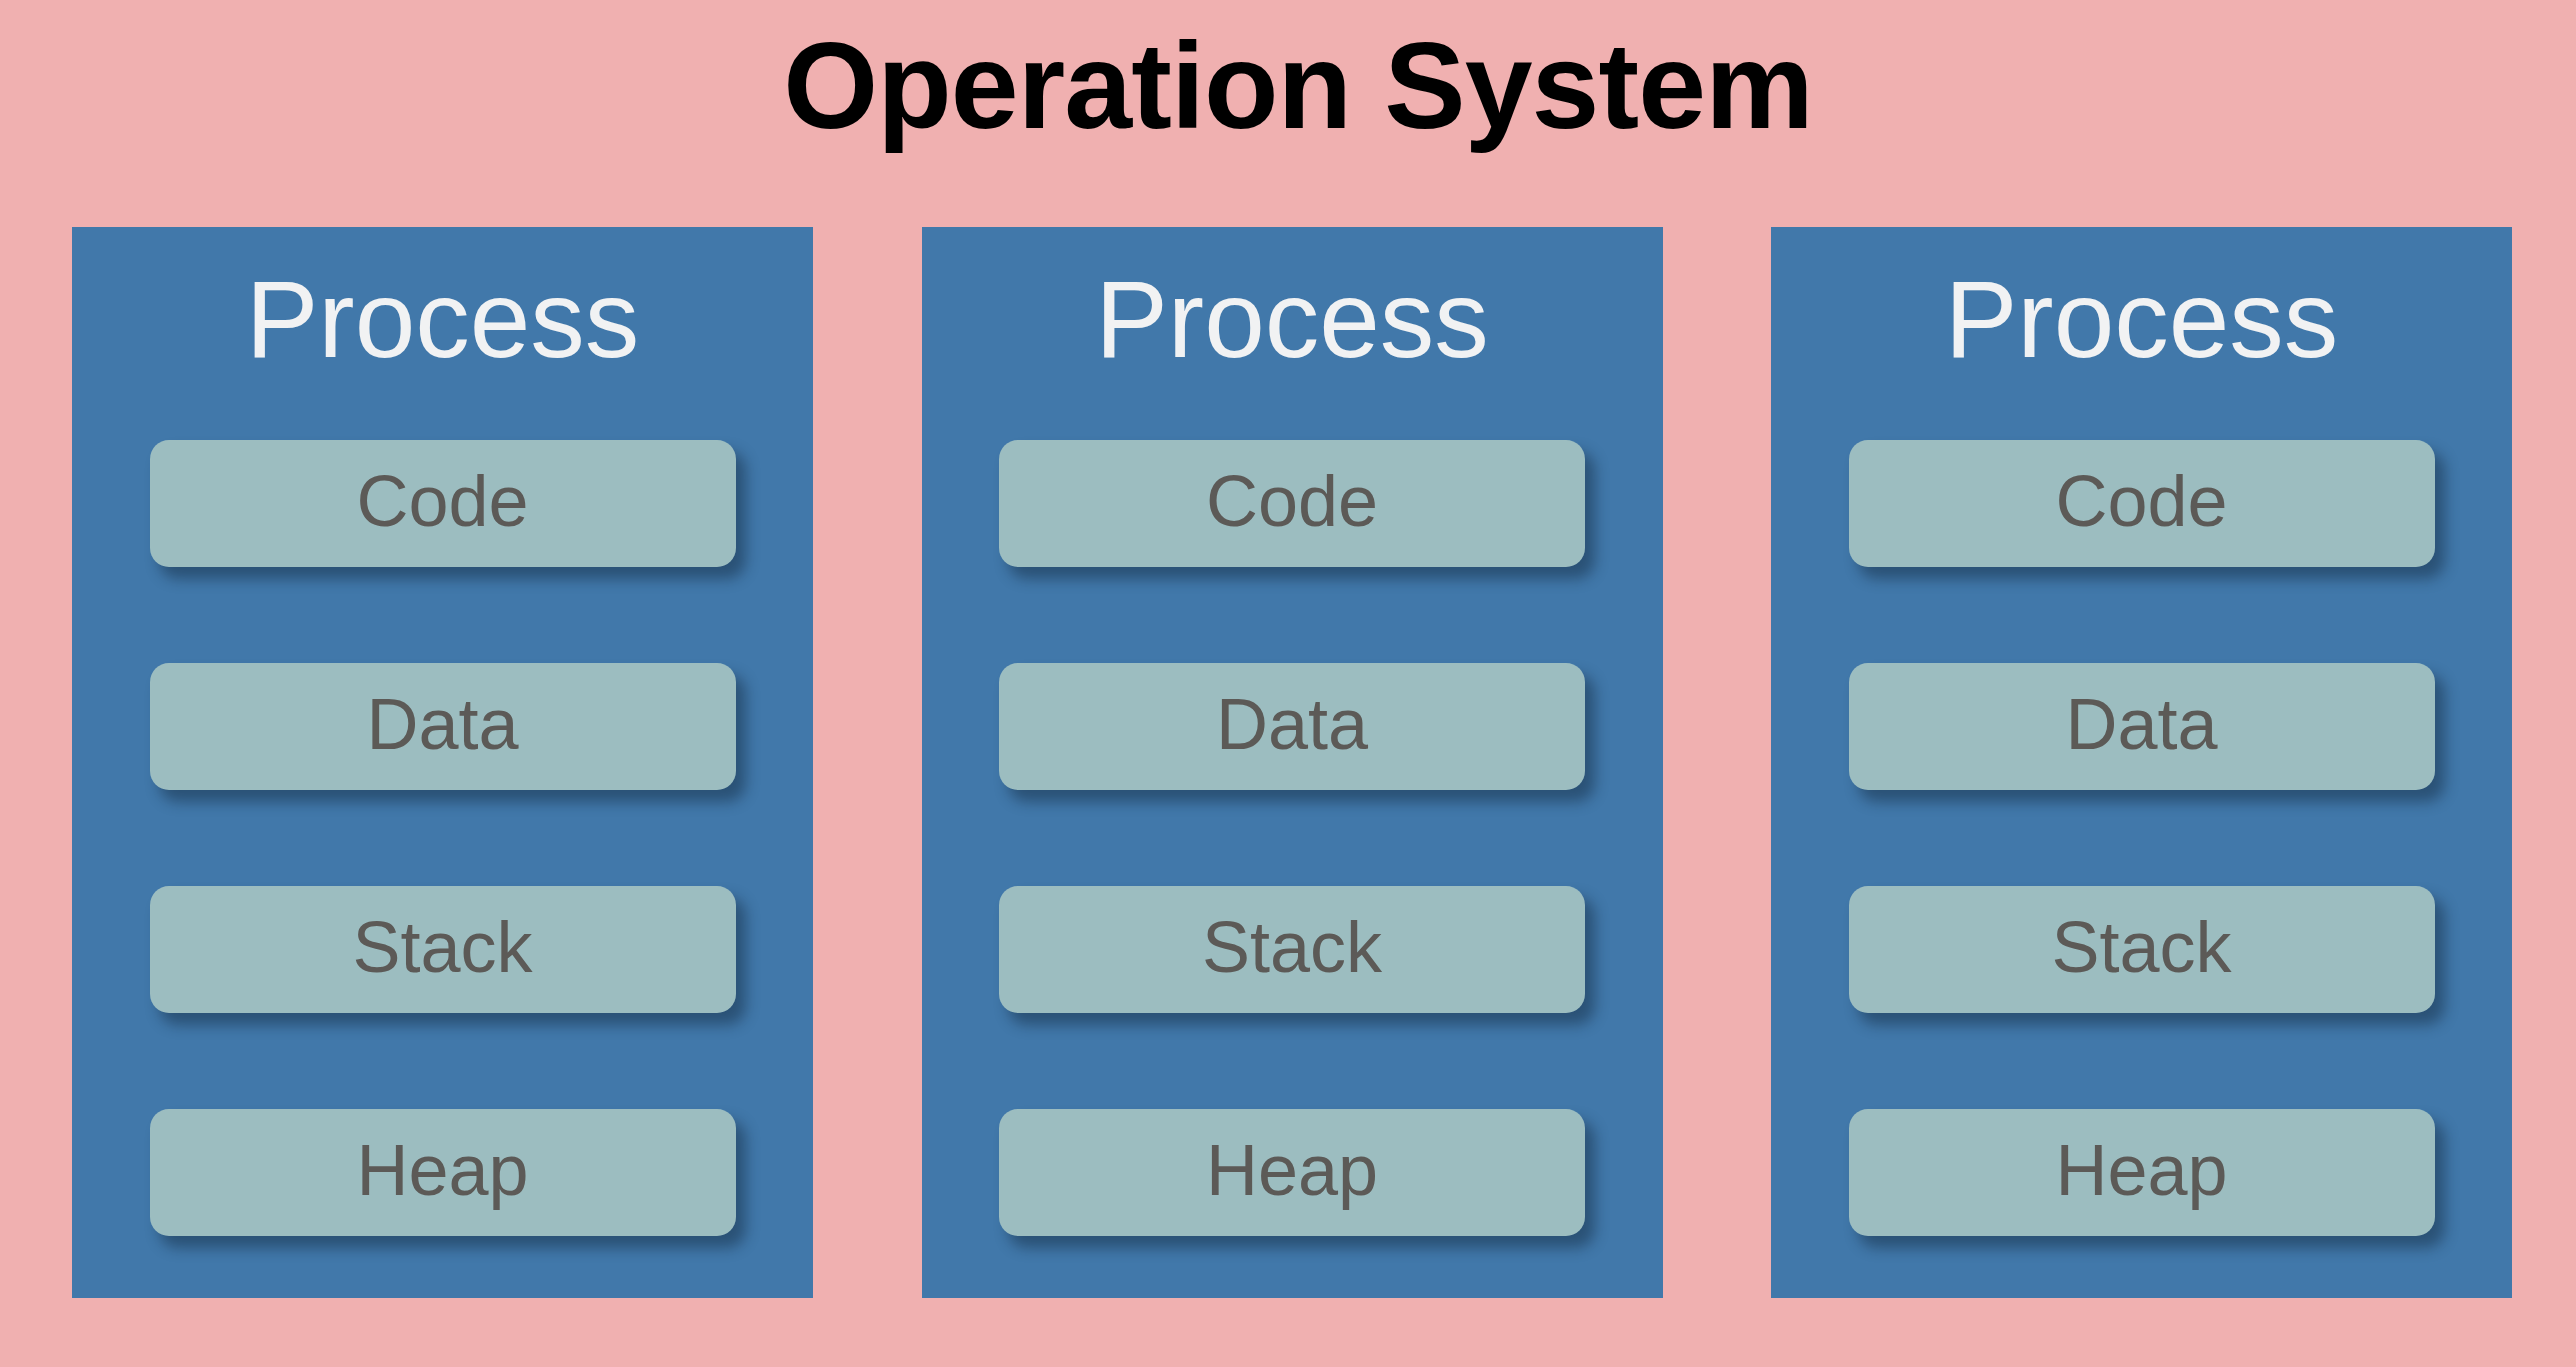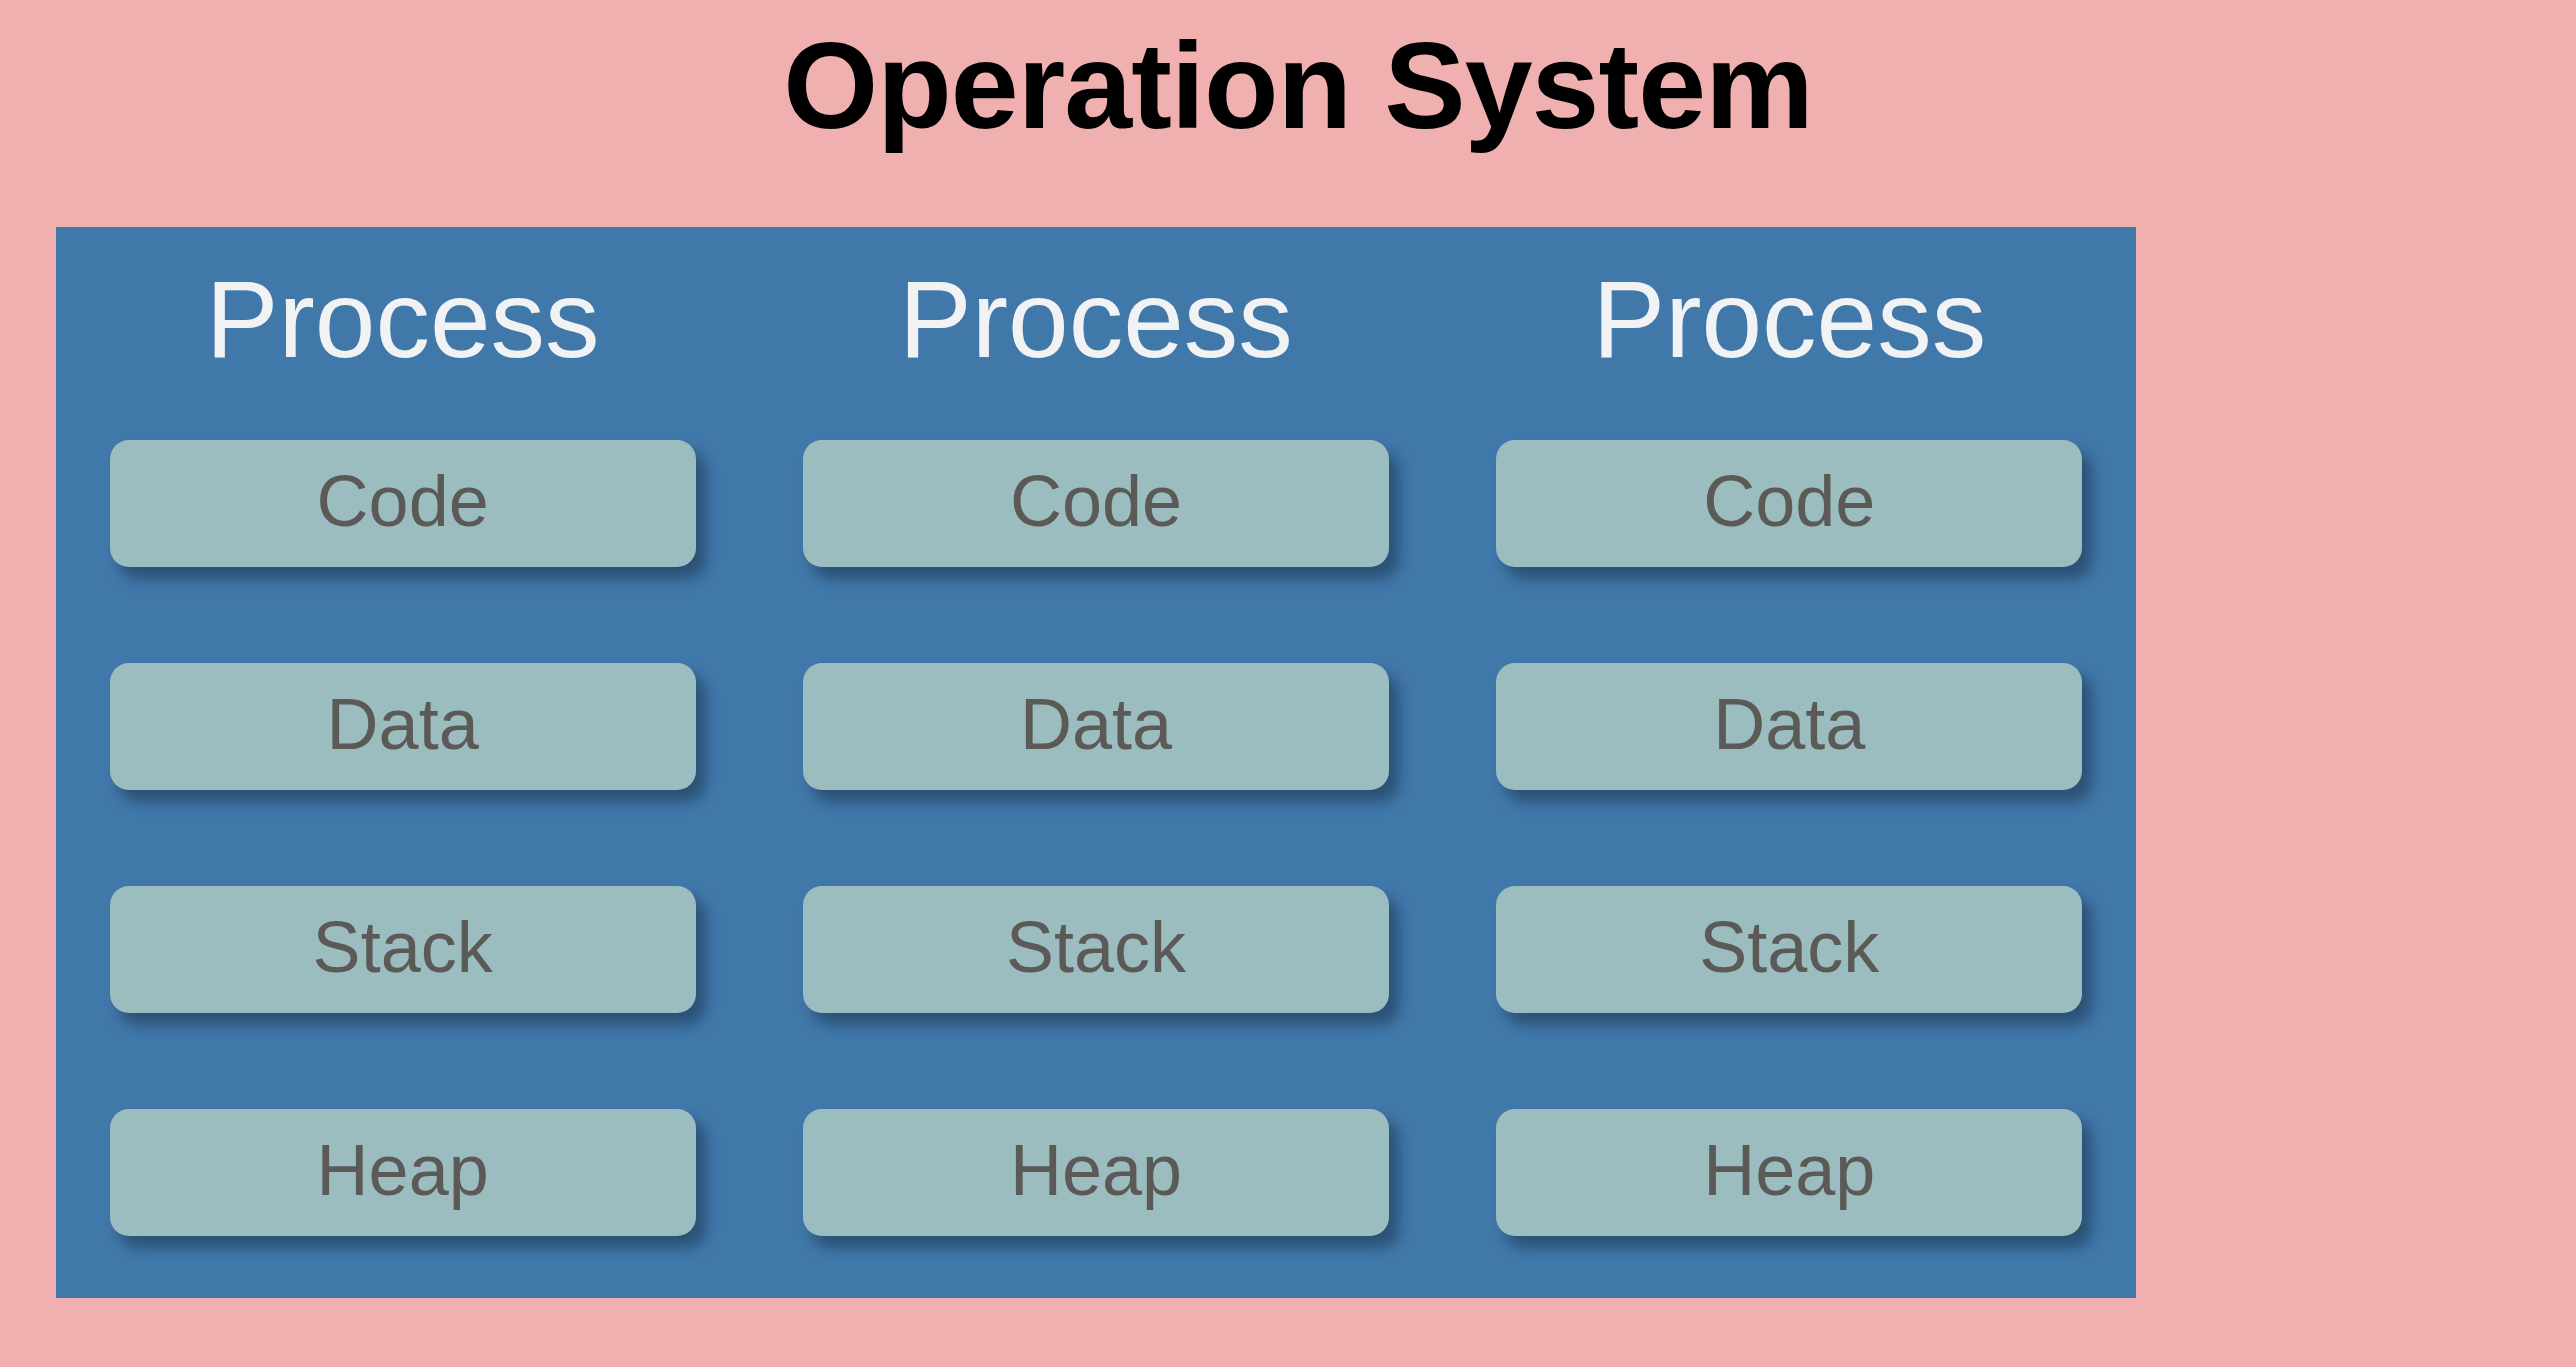--- a/index.html
+++ b/index.html
@@ -33,23 +33,23 @@
     font-weight: bold;
     font-size: 122px;
     letter-spacing: -0.9px;
     color: #000000;
     white-space: nowrap;
   }
 
   
   #process-row {
     position: absolute;
-    left: 56px;
+    left: 72px;
     top: 227px;
-    width: 2080px;
+    width: 2440px;
     height: 1071px;
     display: flex;
     flex-direction: row;
     justify-content: space-between;
     align-items: stretch;
   }
 
   .process-box {
     position: relative;
     width: 741px;

